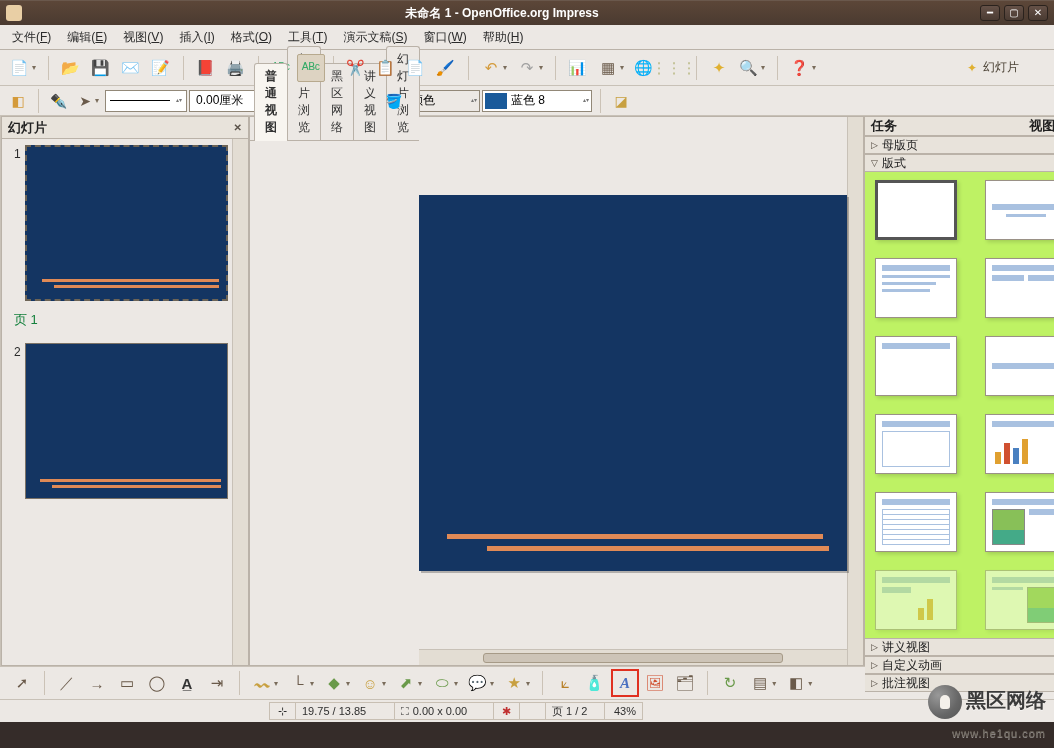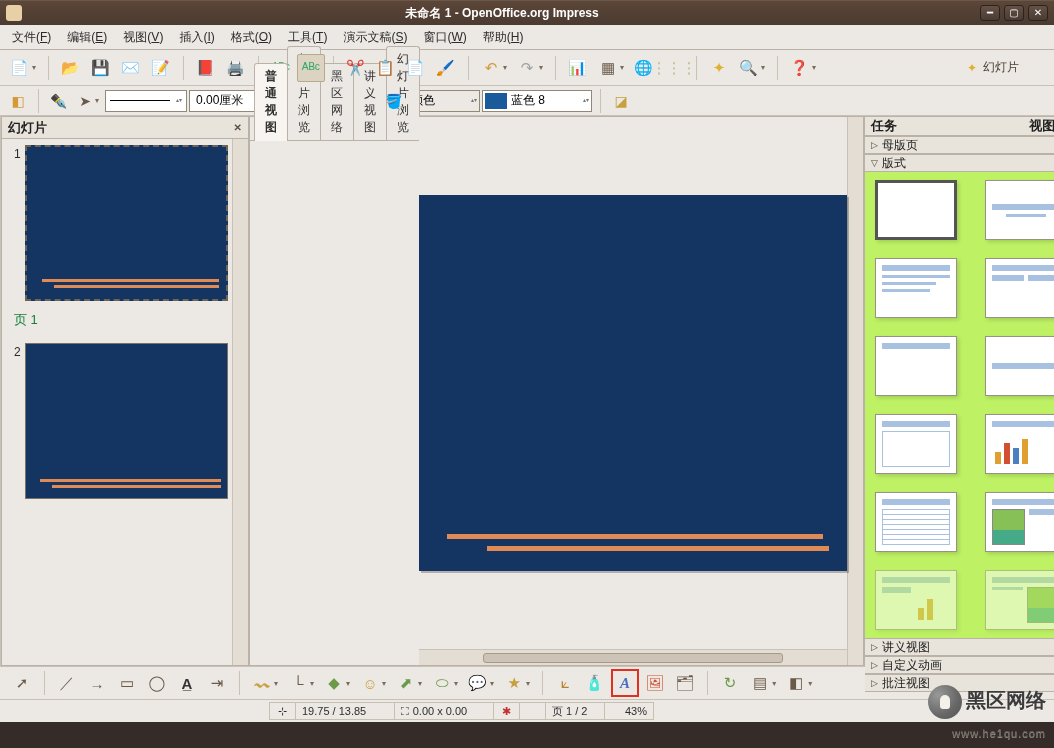--- a/index.html
+++ b/index.html
@@ -519,19 +519,19 @@
 </div>
 
 <div class="statusbar">
   <div style="width:270px;"></div>
   <div class="stat-cell w0">⊹</div>
   <div class="stat-cell" style="width:100px;">19.75 / 13.85</div>
   <div class="stat-cell" style="width:100px;">⛶ <span style="margin-left:4px;">0.00 x 0.00</span></div>
   <div class="stat-cell w0" style="color:#c03030;">✱</div>
   <div class="stat-cell w0"></div>
   <div class="stat-cell" style="width:60px;">页 1 / 2</div>
-  <div class="stat-cell" style="width:50px;justify-content:flex-end;">43%</div>
+  <div class="stat-cell" style="width:39px;justify-content:flex-end;">43%</div>
 </div>
 
 <div class="watermark">
   <span class="logo"></span><span>黑区网络</span><br>
   <span class="sub">www.he1qu.com</span>
 </div>
 
 </body></html>

